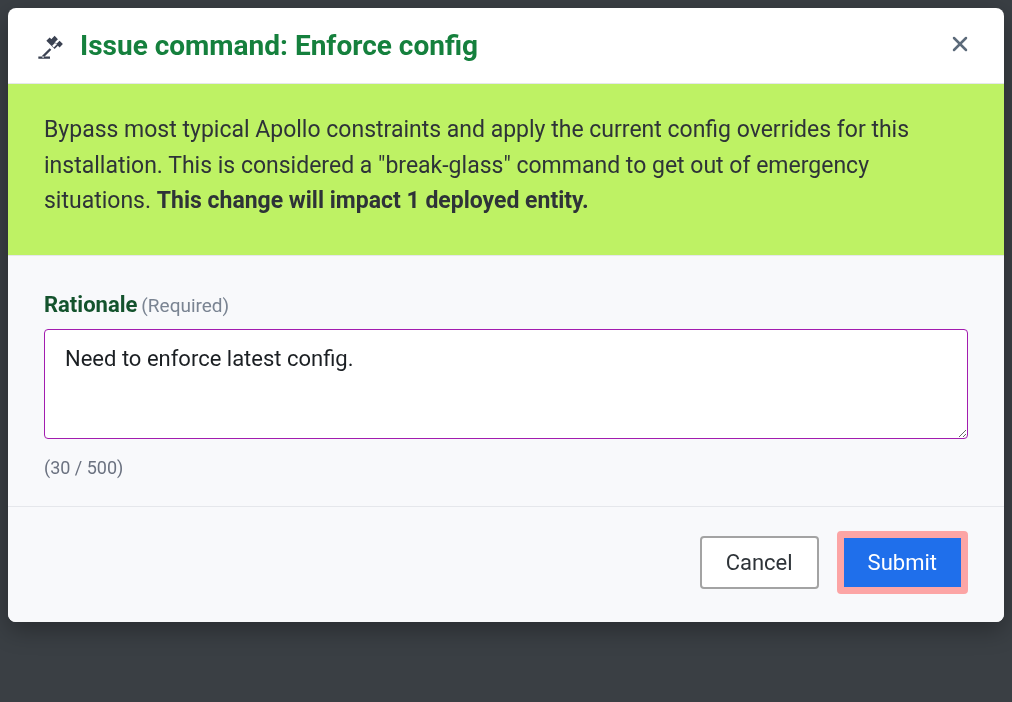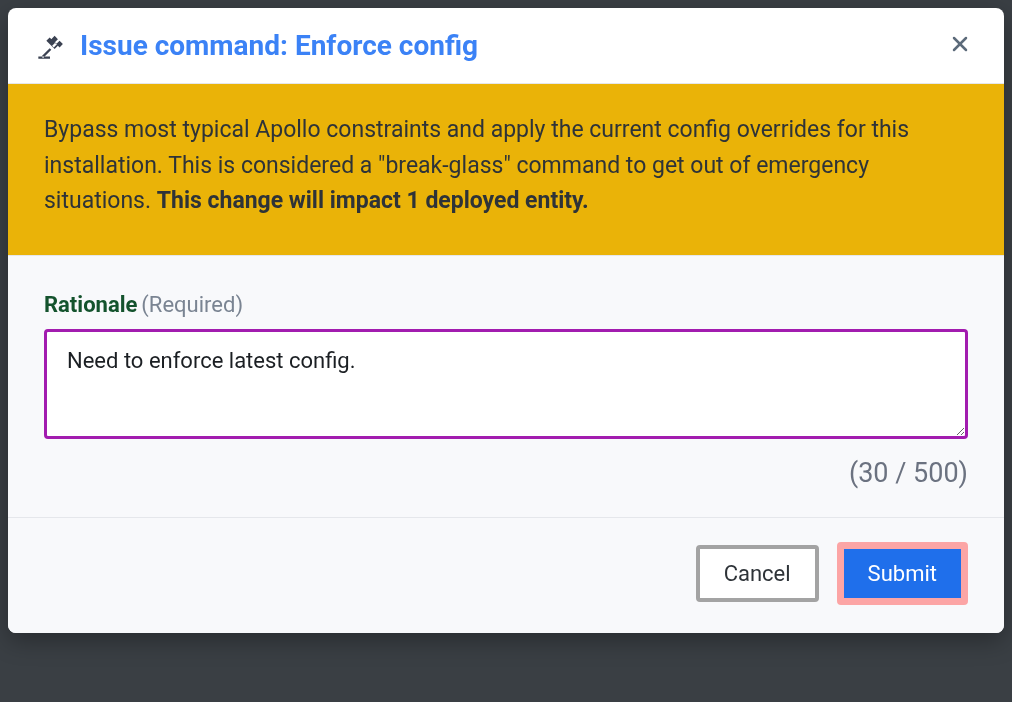--- a/index.html
+++ b/index.html
@@ -44,42 +44,42 @@
     .header-icon {
       width: 28px;
       height: 28px;
       color: #3b4252;
       flex-shrink: 0;
     }
     
     .modal-title {
       font-size: 28px;
       font-weight: 700;
-      color: #3b82f6;
+      color: #15803d;
     }
     
     .close-button {
       background: none;
       border: none;
       cursor: pointer;
       padding: 4px;
       color: #5c6b7a;
       display: flex;
       align-items: center;
       justify-content: center;
     }
     
     .close-button svg {
       width: 24px;
       height: 24px;
     }
     
     .modal-description {
       padding: 28px 36px 36px 36px;
-      background: #eab308;
+      background: #bef264;
       border-bottom: 1px solid #e5e7eb;
     }
     
     .description-text {
       font-size: 23px;
       line-height: 1.55;
       color: #2e3338;
     }
     
     .description-bold {
@@ -95,41 +95,41 @@
       margin-bottom: 12px;
     }
     
     .field-label {
       font-size: 22px;
       font-weight: 700;
       color: #14532d;
     }
     
     .field-required {
-      font-size: 22px;
+      font-size: 19px;
       font-weight: 400;
       color: #7a8492;
     }
     
     .rationale-textarea {
       width: 100%;
       min-height: 110px;
       padding: 16px 20px;
       font-size: 22px;
       font-family: inherit;
       color: #1b1f23;
-      border: 3px solid #a21caf;
+      border: 1px solid #a21caf;
       border-radius: 4px;
       resize: vertical;
       background: #fff;
     }
     
     .char-counter {
-      text-align: right;
-      font-size: 27px;
+      text-align: left;
+      font-size: 18px;
       color: #6b7280;
       margin-top: 14px;
     }
     
     .modal-footer {
       display: flex;
       justify-content: flex-end;
       align-items: center;
       gap: 18px;
       padding: 24px 36px 28px 36px;
@@ -141,21 +141,21 @@
       font-size: 22px;
       padding: 12px 24px;
       border-radius: 4px;
       cursor: pointer;
       font-family: inherit;
       font-weight: 400;
     }
     
     .btn-cancel {
       background: #fff;
-      border: 4px solid #a3a3a3;
+      border: 2px solid #a3a3a3;
       color: #2e3338;
     }
     
     .btn-submit {
       background: #1f6feb;
       border: 7px solid #fca5a5;
       color: #fff;
     }
   </style>
 </head>

